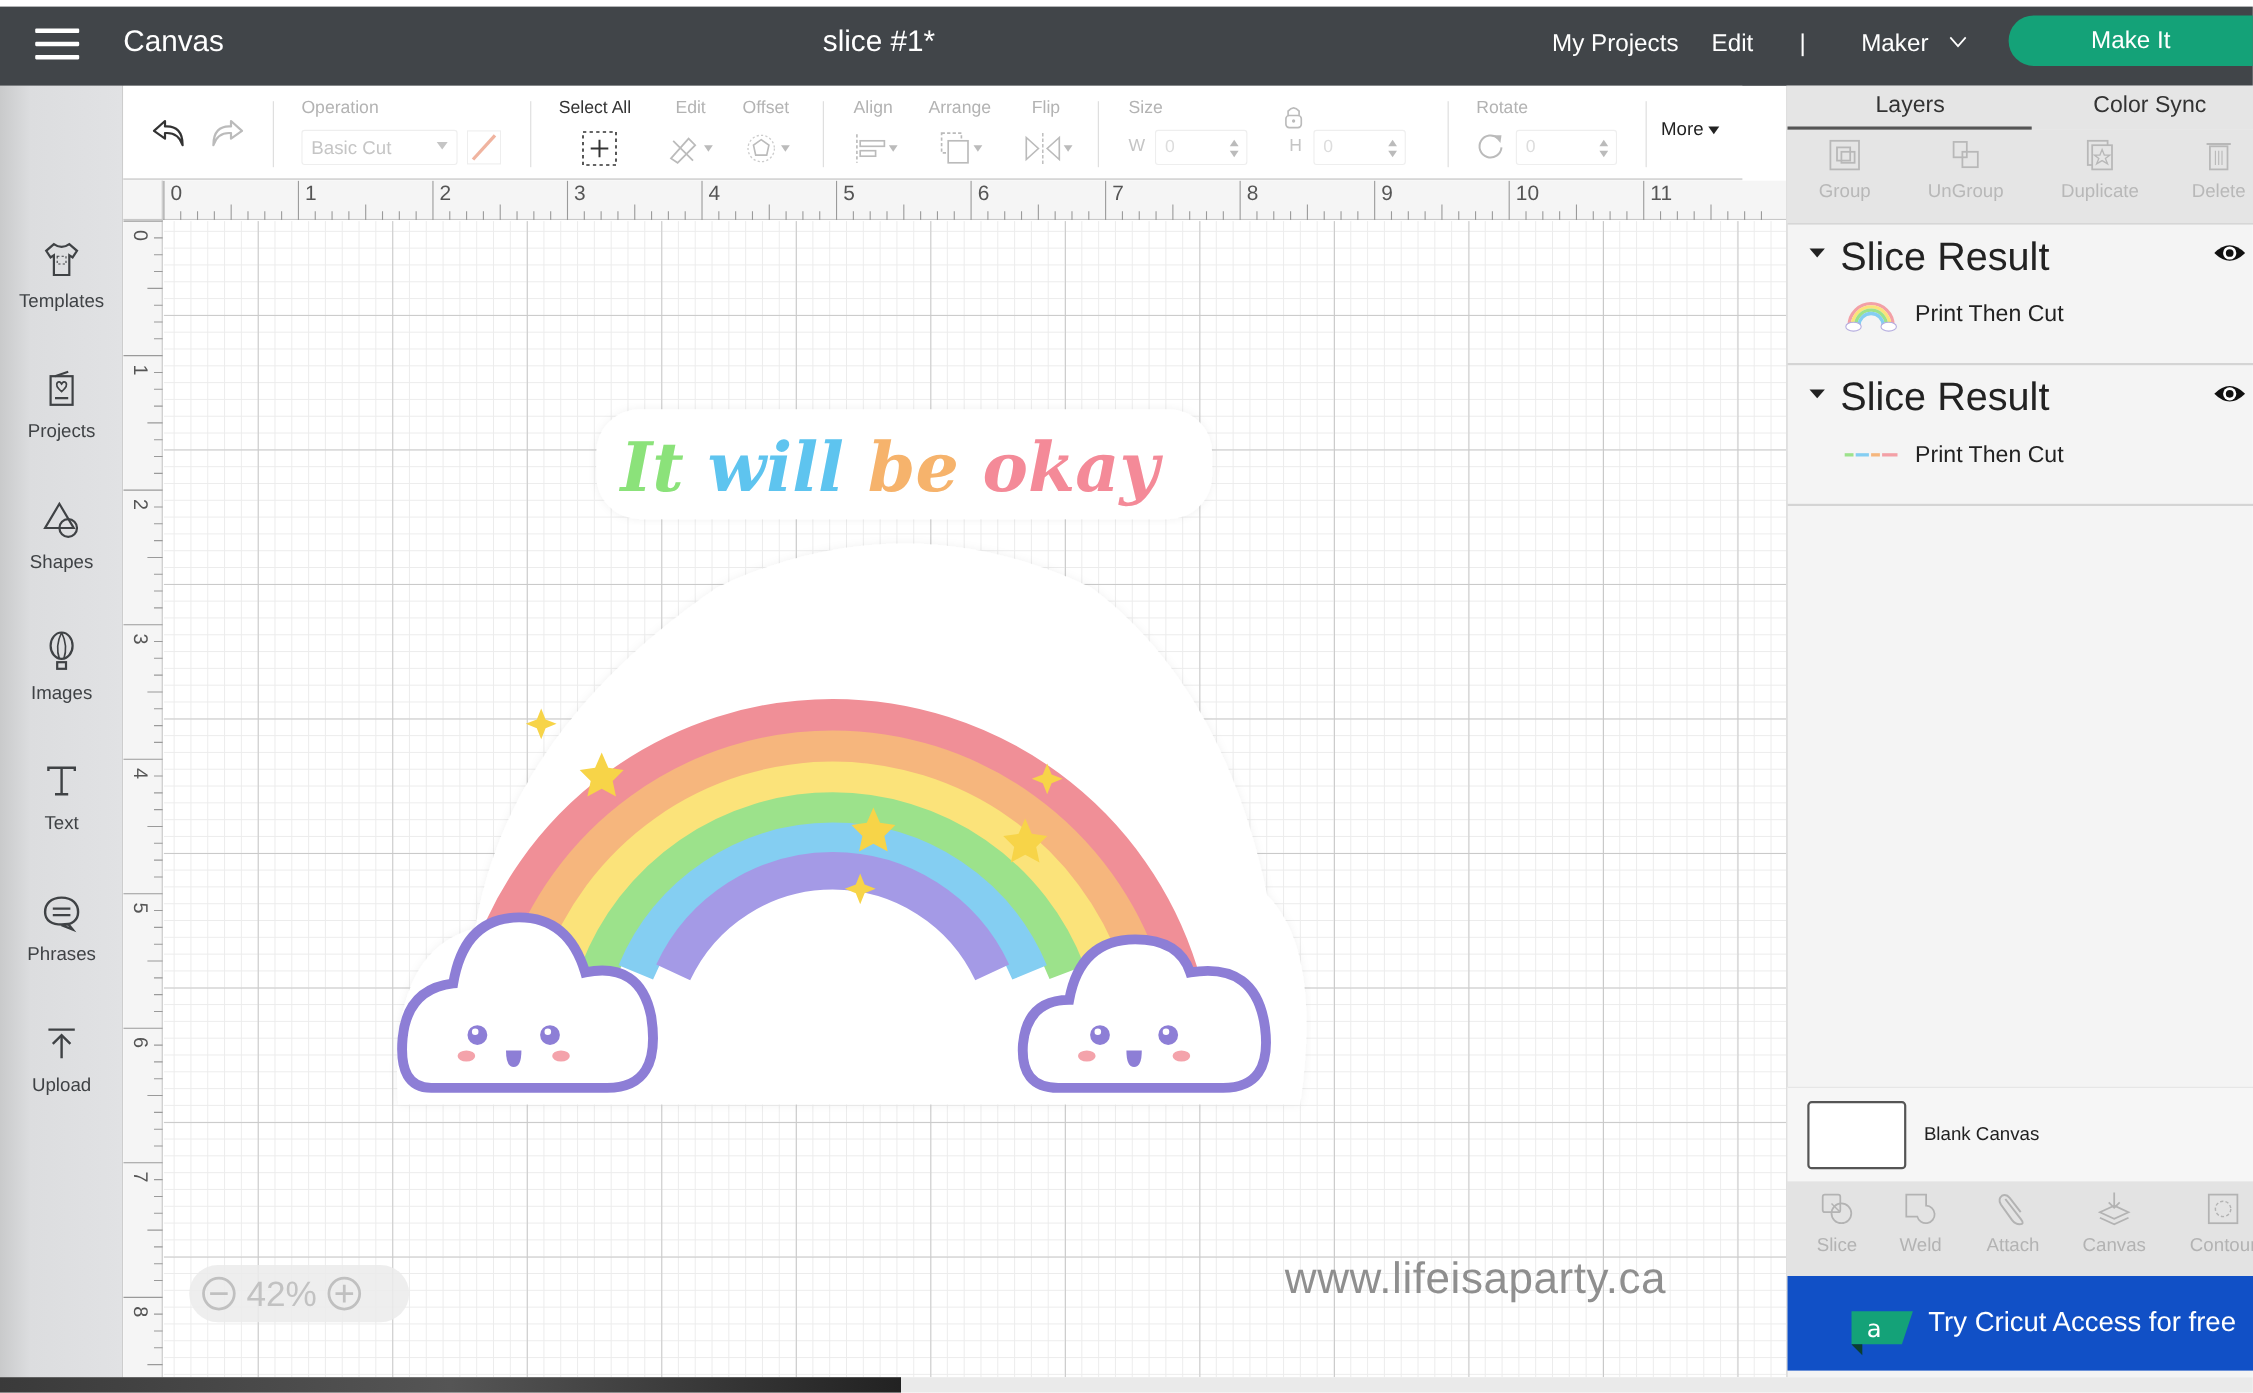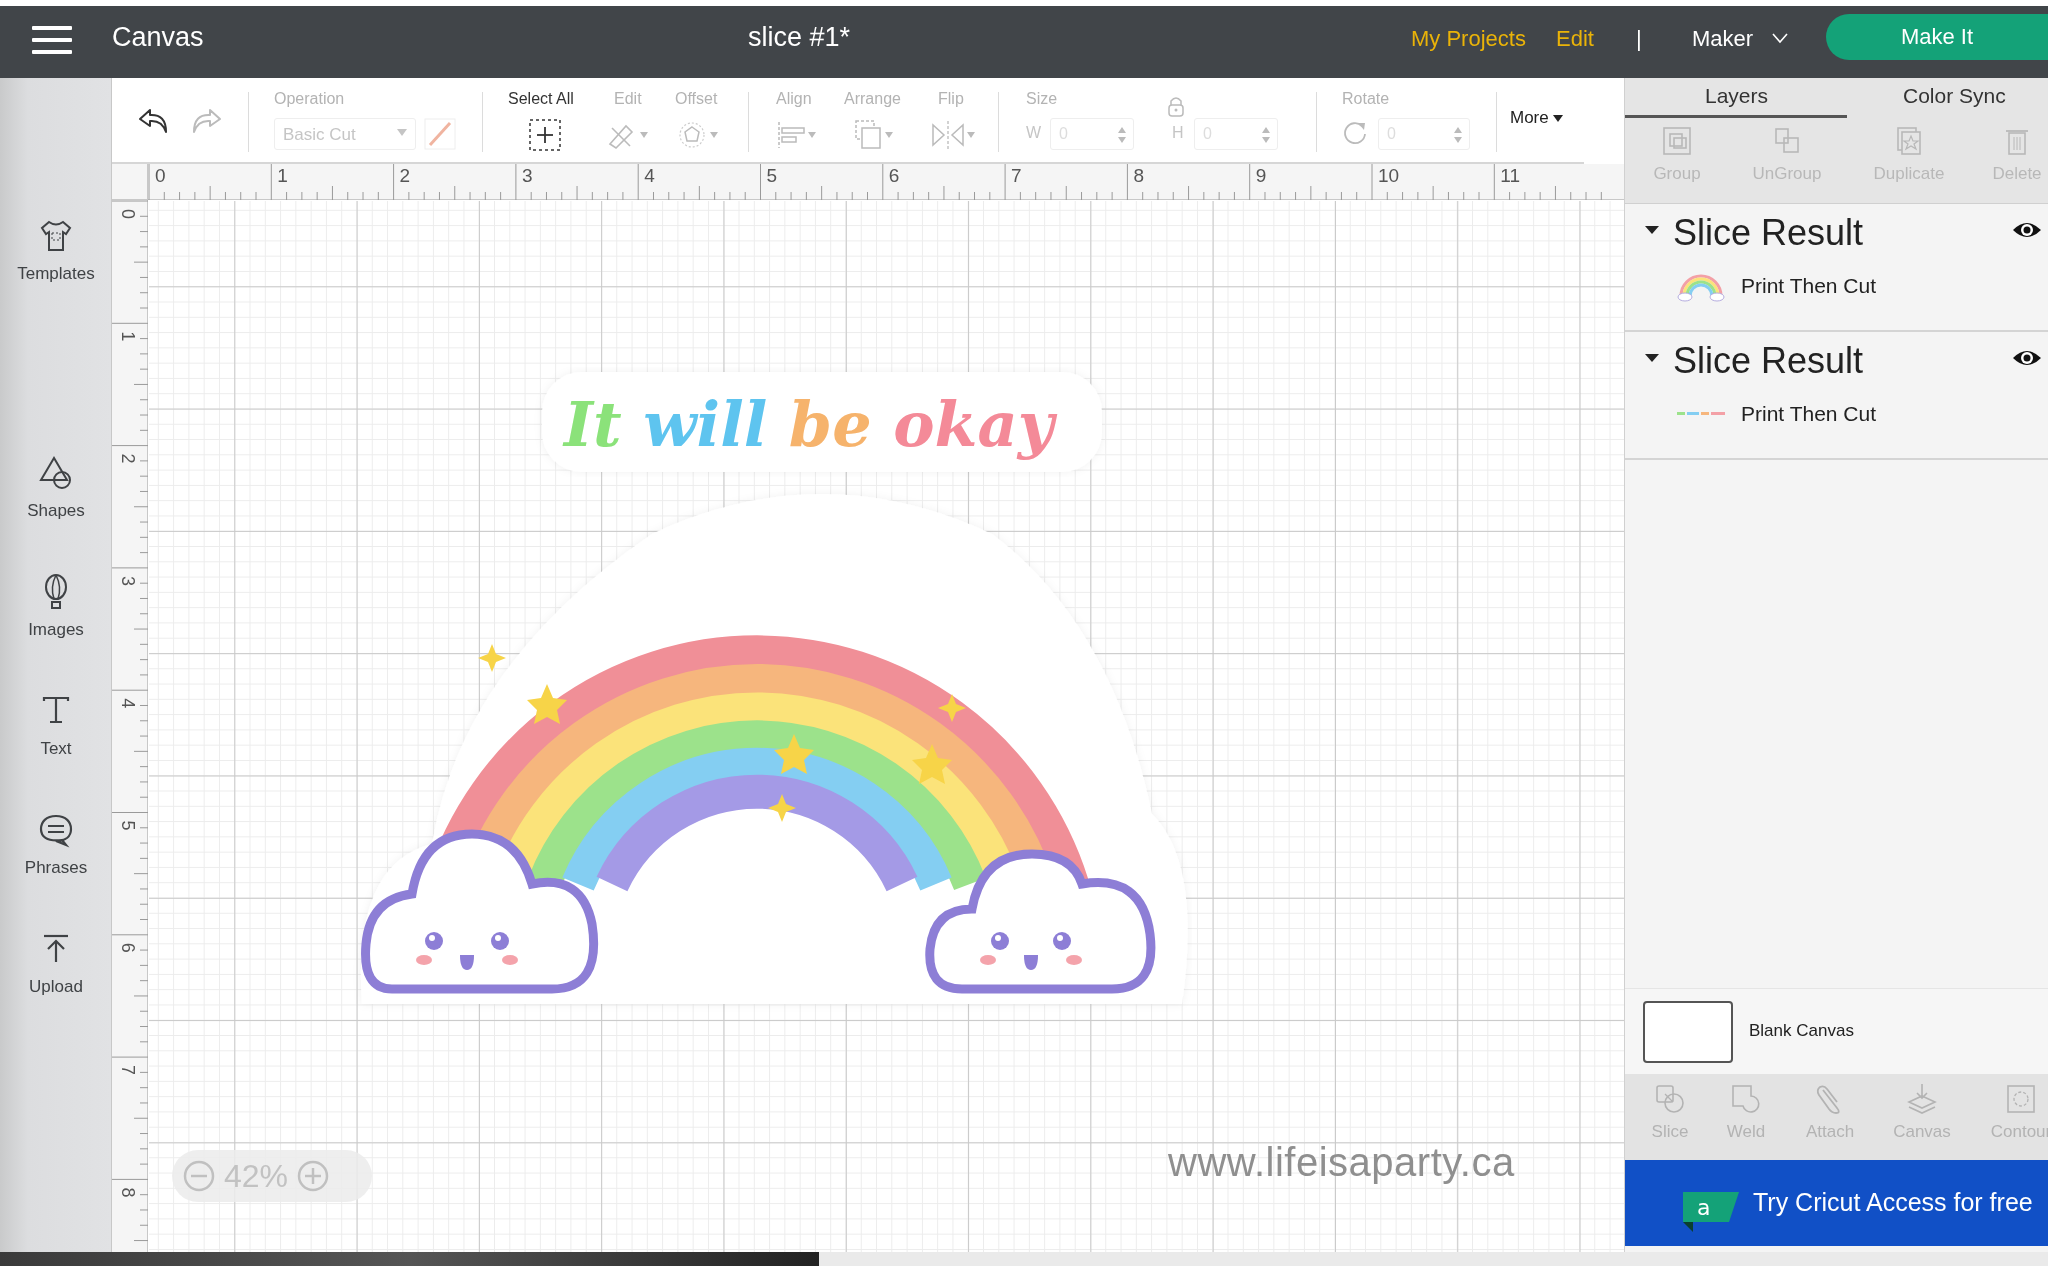--- a/index.html
+++ b/index.html
@@ -5,21 +5,21 @@
   * { box-sizing: border-box; margin: 0; padding: 0; }
   html, body { width: 2048px; height: 1266px; overflow: hidden; background: #fff; font-family: "Liberation Sans", sans-serif; }
   .app { position: absolute; left: 0; top: 0; width: 2048px; height: 1266px; background:#fff; }
 
   
   .header { position: absolute; left: 0; top: 6px; width: 2048px; height: 72px; background: #414549; color: #fff; }
   .hamburger { position: absolute; left: 32px; top: 20px; width: 40px; height: 30px; }
   .hamburger span { display:block; height: 4px; background:#fff; margin-bottom: 8px; border-radius: 1px; }
   .app-title { position: absolute; left: 112px; top: 16px; font-size: 27px; color:#fff; }
   .doc-title { position: absolute; left: 748px; top: 16px; font-size: 27px; color:#fff; }
-  .hdr-link { position: absolute; top: 20px; font-size: 22px; color:#eab308; }
+  .hdr-link { position: absolute; top: 20px; font-size: 22px; color:#ffffff; }
   .hdr-sep { position: absolute; left: 1636px; top: 20px; font-size: 22px; color:#fff; }
   .maker { position: absolute; left: 1692px; top: 20px; font-size: 22px; color:#fff; }
   .maker-chevron { position: absolute; left: 1772px; top: 24px; width: 16px; height: 16px; }
   .make-it { position: absolute; left: 1826px; top: 8px; width: 222px; height: 46px; background:#14a278; border-radius: 23px 0 0 23px; color:#fff; font-size: 22px; display:flex; align-items:center; justify-content:center; }
 
   
   .sidebar { position: absolute; left: 0; top: 78px; width: 112px; height: 1174px; background: linear-gradient(to right, #c9cacb 0%, #dcdddf 25%, #e1e2e4 100%); border-right: 1px solid #c8c8c8; }
   .side-item { position: absolute; left: 0; width: 112px; height: 100px; text-align: center; color:#3f4245; }
   .side-item svg { display:block; margin: 0 auto; }
   .side-item .lbl { display:block; font-size: 17px; margin-top: 8px; color:#3f4245; }
@@ -106,20 +106,29 @@
     <div class="make-it">Make It</div>
   </div>
 
   <div class="sidebar">
     <div class="side-item" style="top:138px">
       <svg width="40" height="40" viewBox="0 0 40 40">
           <path d="M13 6 L6 12 L10 18 L13 16 L13 34 L27 34 L27 16 L30 18 L34 12 L27 6 Q20 11 13 6 Z" fill="none" stroke="#3f4245" stroke-width="2"></path>
           <rect x="16" y="17" width="8" height="7" fill="none" stroke="#3f4245" stroke-width="1" stroke-dasharray="2 2"></rect>
         </svg>
       <span class="lbl">Templates</span>
+    </div>
+    <div class="side-item" style="top:256px">
+      <svg width="40" height="40" viewBox="0 0 40 40">
+          <rect x="10" y="8" width="20" height="26" fill="none" stroke="#3f4245" stroke-width="2"></rect>
+          <path d="M14 8 L26 4" stroke="#3f4245" stroke-width="2"></path>
+          <path d="M20 22 Q14 17 16 14 Q18 12 20 15 Q22 12 24 14 Q26 17 20 22Z" fill="none" stroke="#3f4245" stroke-width="1.6"></path>
+          <line x1="14" y1="28" x2="26" y2="28" stroke="#3f4245" stroke-width="2"></line>
+        </svg>
+      <span class="lbl">Projects</span>
     </div>
     <div class="side-item" style="top:375px">
       <svg width="40" height="40" viewBox="0 0 40 40">
           <polygon points="18,5 5,27 31,27" fill="none" stroke="#3f4245" stroke-width="2"></polygon>
           <circle cx="26" cy="27" r="8" fill="none" stroke="#3f4245" stroke-width="2"></circle>
         </svg>
       <span class="lbl">Shapes</span>
     </div>
     <div class="side-item" style="top:494px">
       <svg width="40" height="40" viewBox="0 0 40 40">

